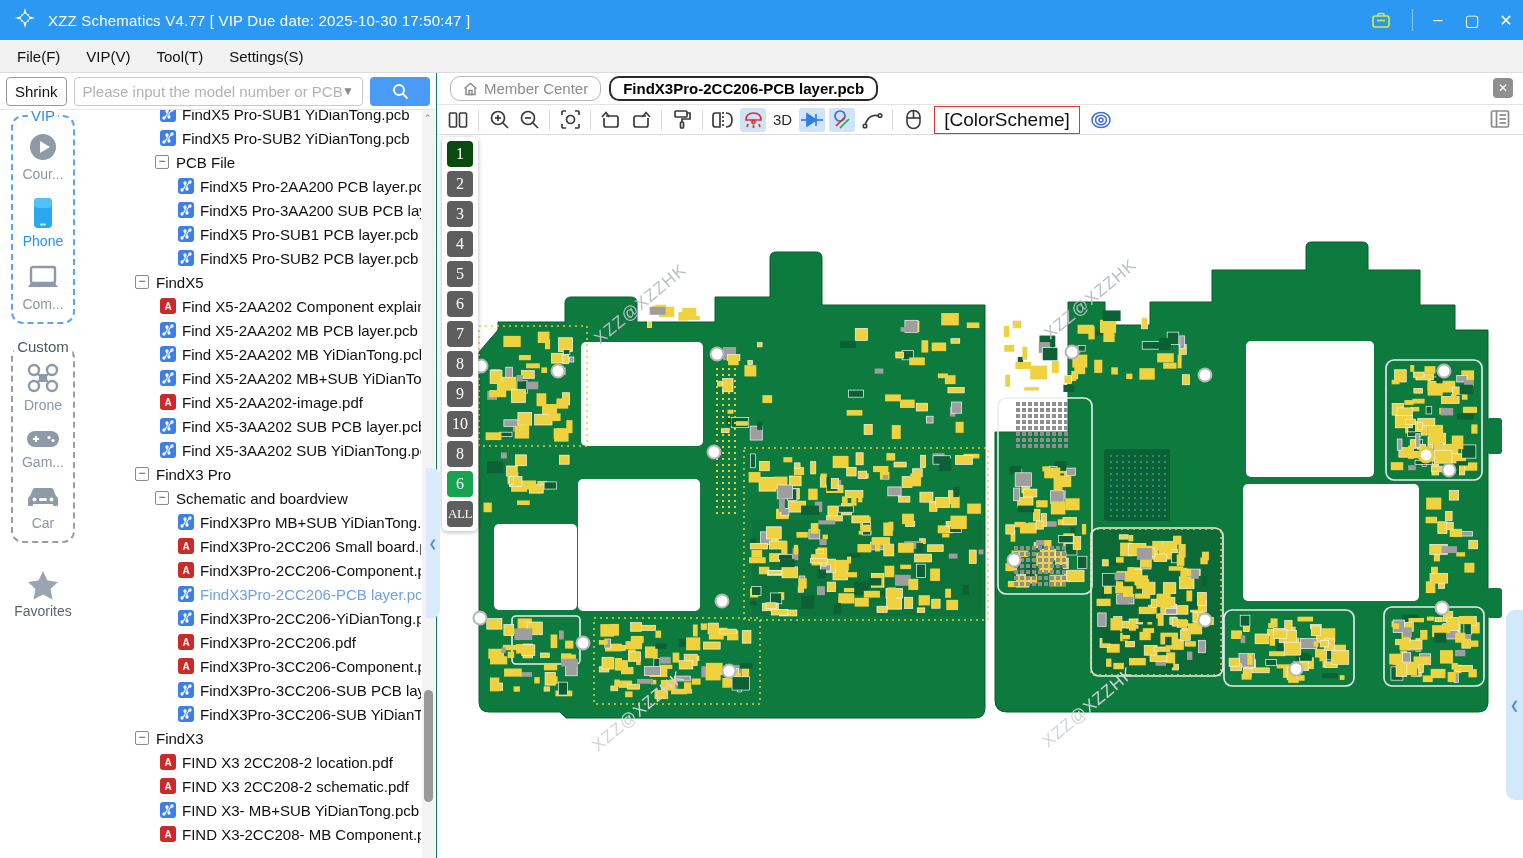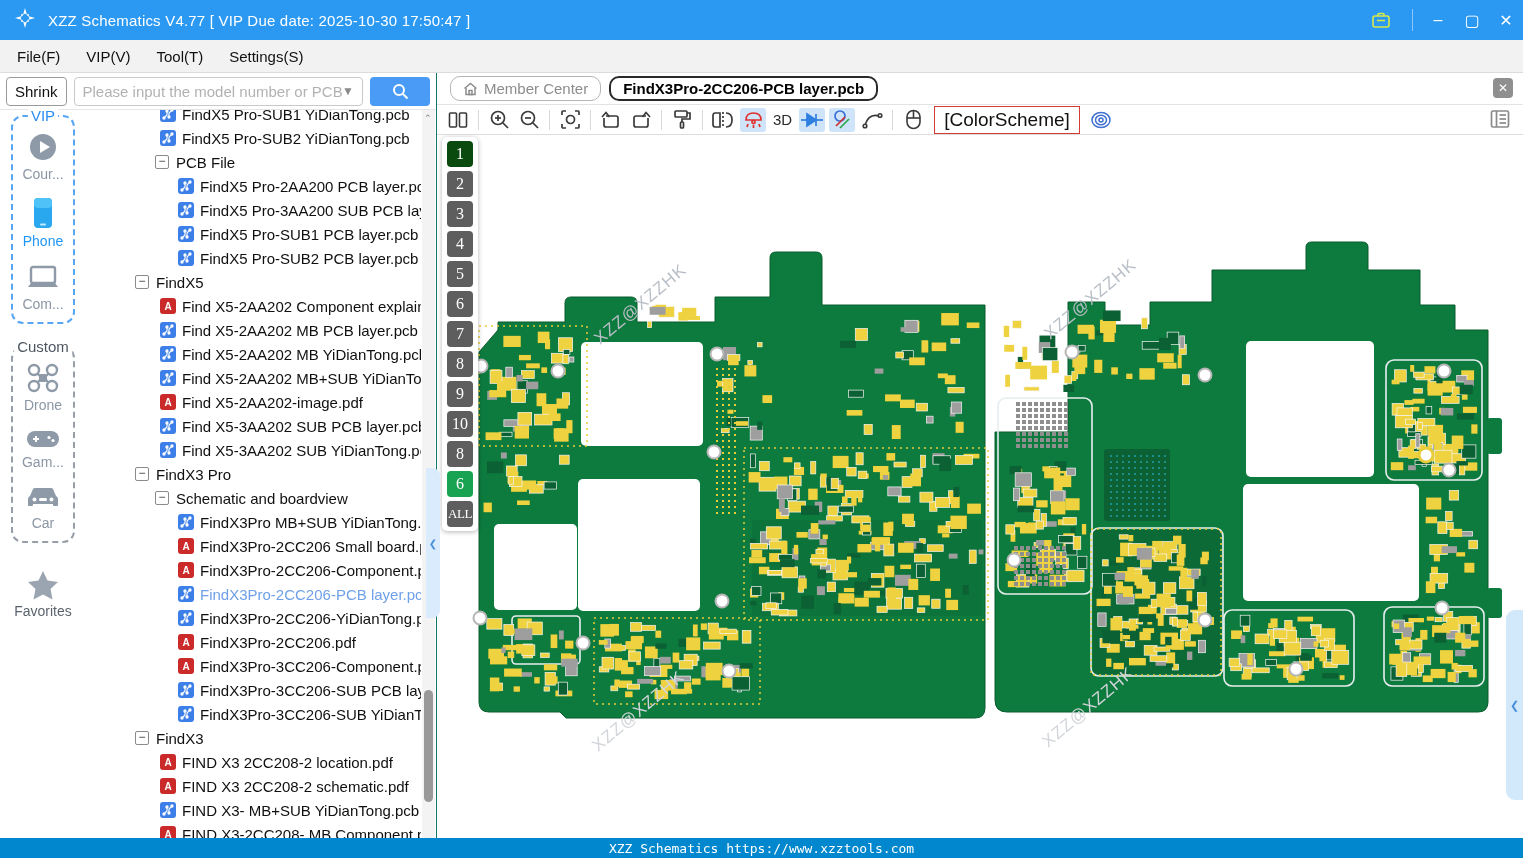--- a/index.html
+++ b/index.html
@@ -1895,16 +1895,13 @@
         </svg>
 
         <div class="collapse-right">❮</div>
 
       </div>
     </div>
 
     <div class="collapse-left">❮</div>
   </div>
 
-  <div class="statusbar">
-    <span>XZZ Schematics https://www.xzztools.com</span>
-  </div>
 </div>
 
 </body></html>

